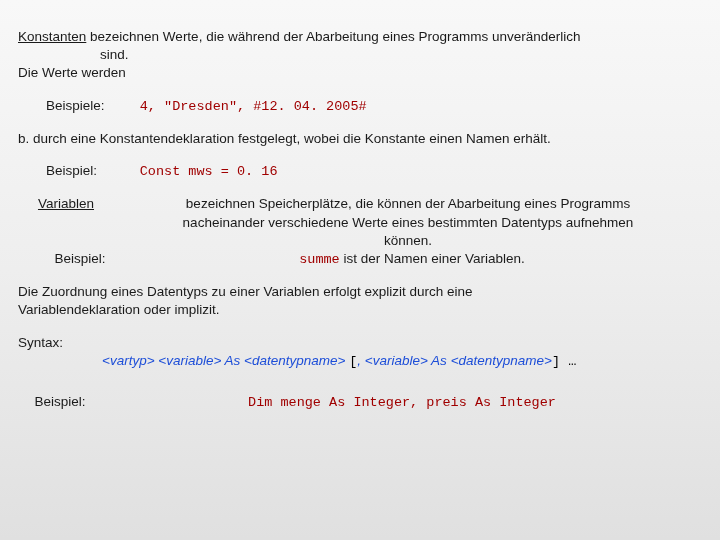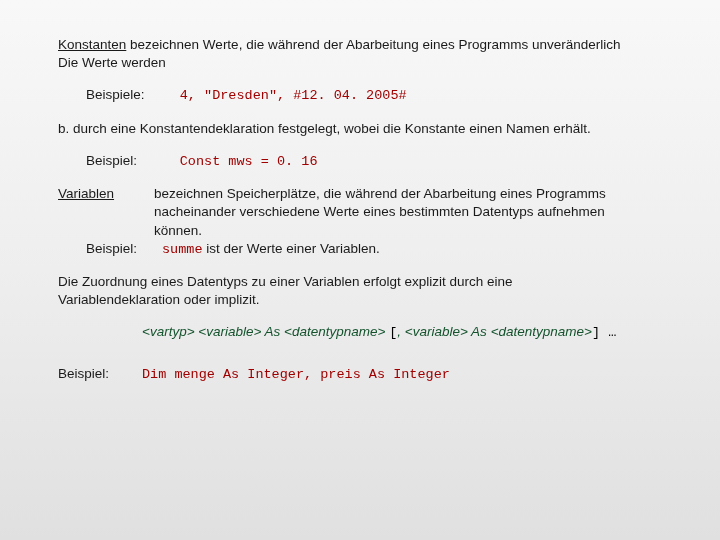--- a/index.html
+++ b/index.html
@@ -7,22 +7,21 @@
     padding: 0;
     width: 720px;
     height: 540px;
     background: linear-gradient(to bottom, #f8f8f8 0%, #eeeeee 50%, #e0e0e0 100%);
     font-family: Arial, Helvetica, sans-serif;
     font-size: 13.5px;
     color: #1a1a1a;
     line-height: 1.35;
   }
   .page {
-    padding: 36px 18px 10px 18px;
-    margin-left: 40px;
+    padding: 28px 18px 10px 18px;
   }
   .uline {
     text-decoration: underline;
   }
   .indent1 {
     padding-left: 82px;
   }
   .label {
     display: inline-block;
     width: 82px;
@@ -31,46 +30,47 @@
   .code-red {
     font-family: "Courier New", monospace;
     color: #a00000;
   }
   .code-black {
     font-family: "Courier New", monospace;
     color: #000;
   }
   .syntax {
     font-family: Arial, Helvetica, sans-serif;
-    color: #14532d;
+    color: #1d4ed8;
     font-style: italic;
   }
   .row { margin: 0; }
   .gap-md { height: 14px; }
   .gap-lg { height: 22px; }
   .hang {
     padding-left: 22px;
     text-indent: -22px;
   }
   .hang2 {
     padding-left: 22px;
   }
-  .flex-row { display: flex; }
+  .flex-row { display: flex; text-align: center; }
   .leftcol { width: 96px; flex-shrink: 0; }
   .leftcol-84 { width: 84px; flex-shrink: 0; }
   .rightcol { flex: 1; }
 </style>
 </head>
 <body>
 
 <div class="page">
 
   <div class="row">
     <span class="uline">Konstanten</span><span> bezeichnen Werte, die während der Abarbeitung eines Programms unveränderlich</span>
   </div>
+  <div class="row indent1">sind.</div>
   <div class="row">Die Werte werden</div>
 
   <div class="gap-md"></div>
 
   <div class="row" style="padding-left:28px;">
     <span class="label">Beispiele:</span>
     <span class="code-red" style="padding-left:8px;">4,   "Dresden",   #12. 04. 2005#</span>
   </div>
 
   <div class="gap-md"></div>
@@ -84,42 +84,43 @@
     <span class="code-red" style="padding-left:8px;text-align:center;">Const mws = 0. 16</span>
   </div>
 
   <div class="gap-md"></div>
 
   <div class="flex-row">
     <div class="leftcol">
       <span class="uline">Variablen</span>
     </div>
     <div class="rightcol">
-      <div class="row">bezeichnen Speicherplätze, die während der Abarbeitung eines Programms</div>
+      <div class="row">bezeichnen Speicherplätze, die können der Abarbeitung eines Programms</div>
       <div class="row">nacheinander verschiedene Werte eines bestimmten Datentyps aufnehmen</div>
       <div class="row">können.</div>
     </div>
   </div>
 
   <div class="flex-row" style="padding-left:28px;">
     <div style="width:68px; flex-shrink:0;">
       <span>Beispiel:</span>
     </div>
     <div class="rightcol">
-      <span class="code-red" style="padding-left:8px;">summe</span><span> ist der Werte einer Variablen.</span>
+      <span class="code-red" style="padding-left:8px;">summe</span><span> ist der Namen einer Variablen.</span>
     </div>
   </div>
 
   <div class="gap-md"></div>
 
   <div class="row">Die Zuordnung eines Datentyps zu einer Variablen erfolgt explizit durch eine</div>
   <div class="row">Variablendeklaration oder implizit.</div>
 
   <div class="gap-md"></div>
 
+  <div class="row">Syntax:</div>
   <div class="row" style="padding-left:84px;">
     <span class="syntax">&lt;vartyp&gt; &lt;variable&gt;</span><span class="syntax lit"> As </span><span class="syntax">&lt;datentypname&gt; </span><span class="code-black">[</span><span class="syntax">, </span><span class="syntax">&lt;variable&gt;</span><span class="syntax lit"> As </span><span class="syntax">&lt;datentypname&gt;</span><span class="code-black">] …</span>
   </div>
 
   <div class="gap-lg"></div>
 
   <div class="flex-row">
     <div class="leftcol-84">
       <span>Beispiel:</span>
     </div>

